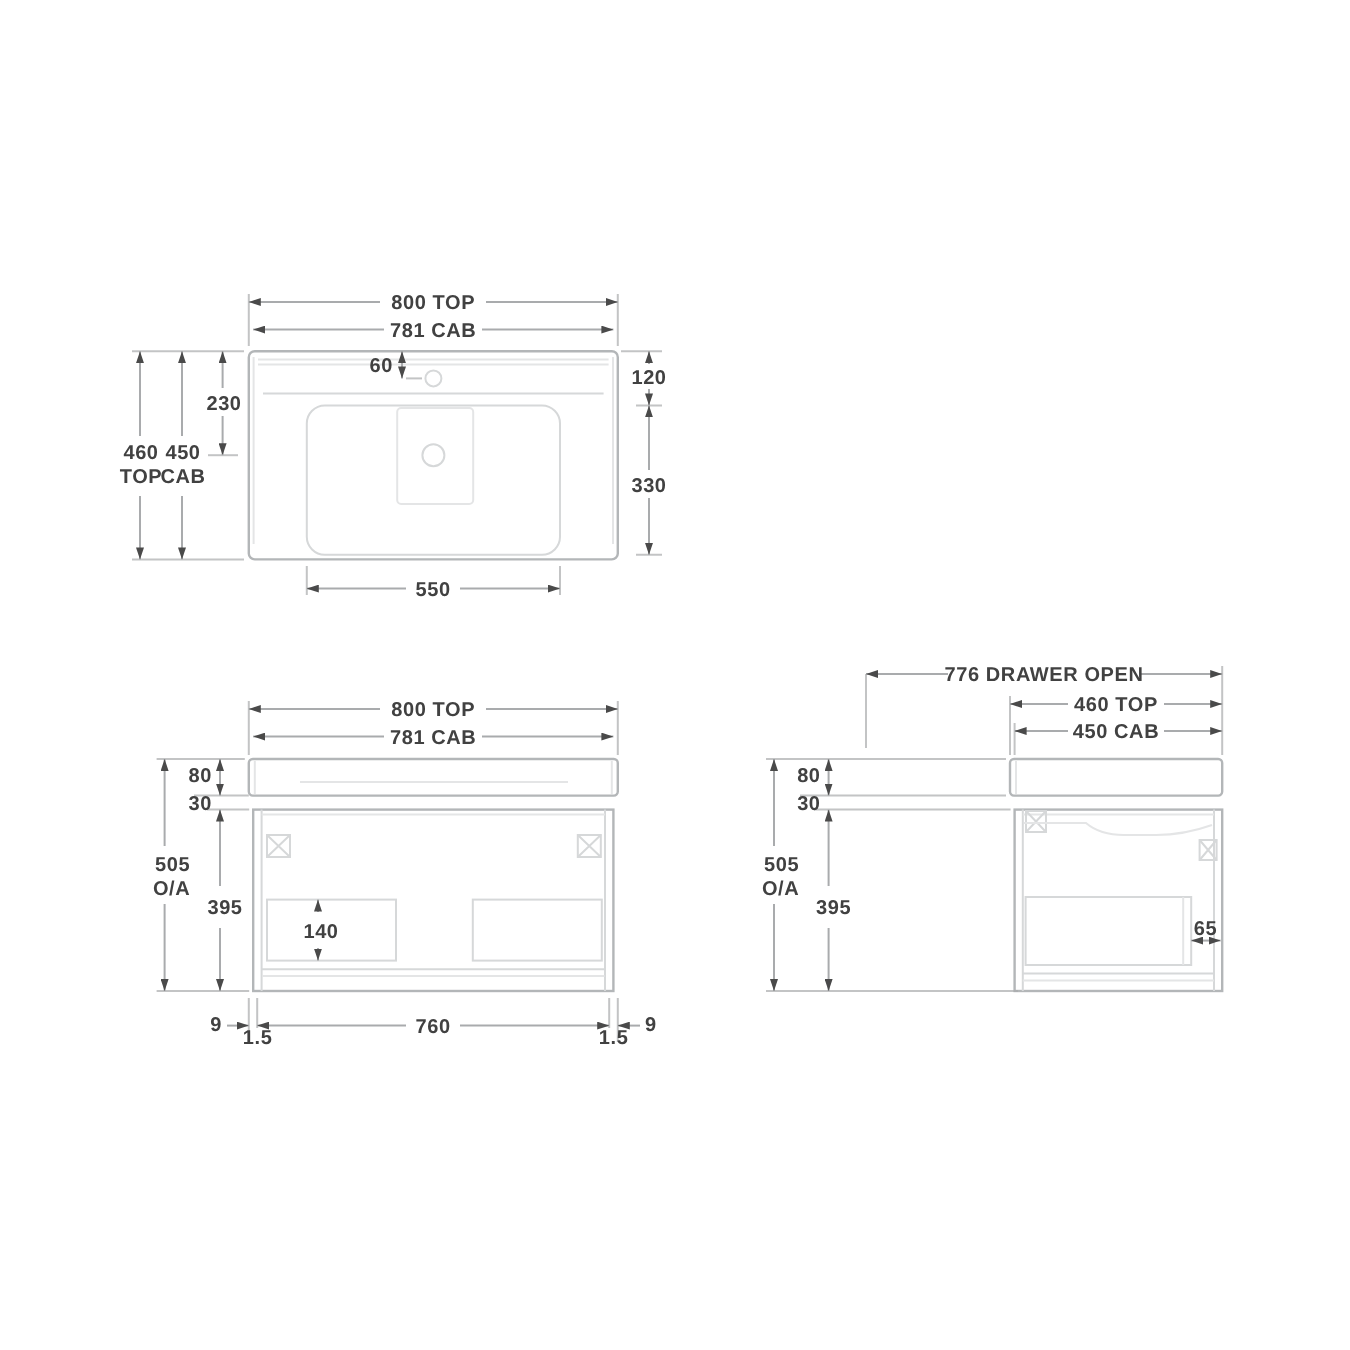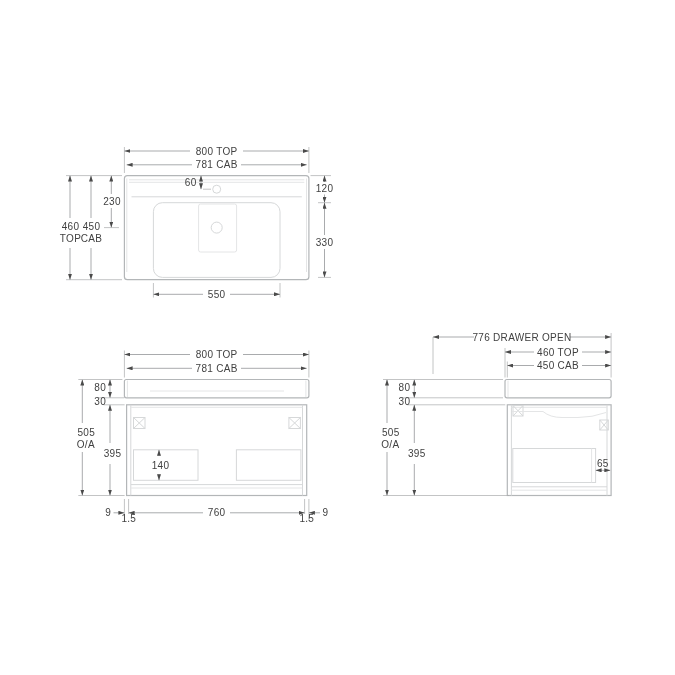--- a/index.html
+++ b/index.html
@@ -1,20 +1,20 @@
 <!DOCTYPE html>
 <html style="--background: #ffffff; --text: #414141; --arrow: #4a4a4a; --line-object: #b3b6b8; --line-detail: #d6d8d9; --line-faint: #e4e5e6; --line-dim: #a9abad;"><head>
 <meta charset="utf-8">
 <style>
   :root{
     --background:#ffffff; --text:#414141; --arrow:#4a4a4a;
     --line-object:#b3b6b8; --line-detail:#d6d8d9; --line-faint:#e4e5e6; --line-dim:#a9abad;
   }
   html,body{margin:0;padding:0;background:var(--background);}
-  .canvas{width:675px;height:586px;background:var(--background);position:relative;}
+  .canvas{width:675px;height:586px;background:var(--background);position:relative;font-weight:bold;}
   svg{display:block;}
   .ol{stroke:var(--line-object);fill:none;stroke-width:1.2;}
   .dl{stroke:var(--line-detail);fill:none;stroke-width:1;}
   .fl{stroke:var(--line-faint);fill:none;stroke-width:1;}
   .dim{stroke:var(--line-dim);fill:none;stroke-width:1;}
   .ext{stroke:var(--line-dim);opacity:.7;fill:none;stroke-width:1;}
   text{fill:var(--text);font-family:"Liberation Sans",sans-serif;font-size:10px;letter-spacing:.3px;}
   .mid{text-anchor:middle;} .end{text-anchor:end;} .start{text-anchor:start;}
 </style>
 </head>

